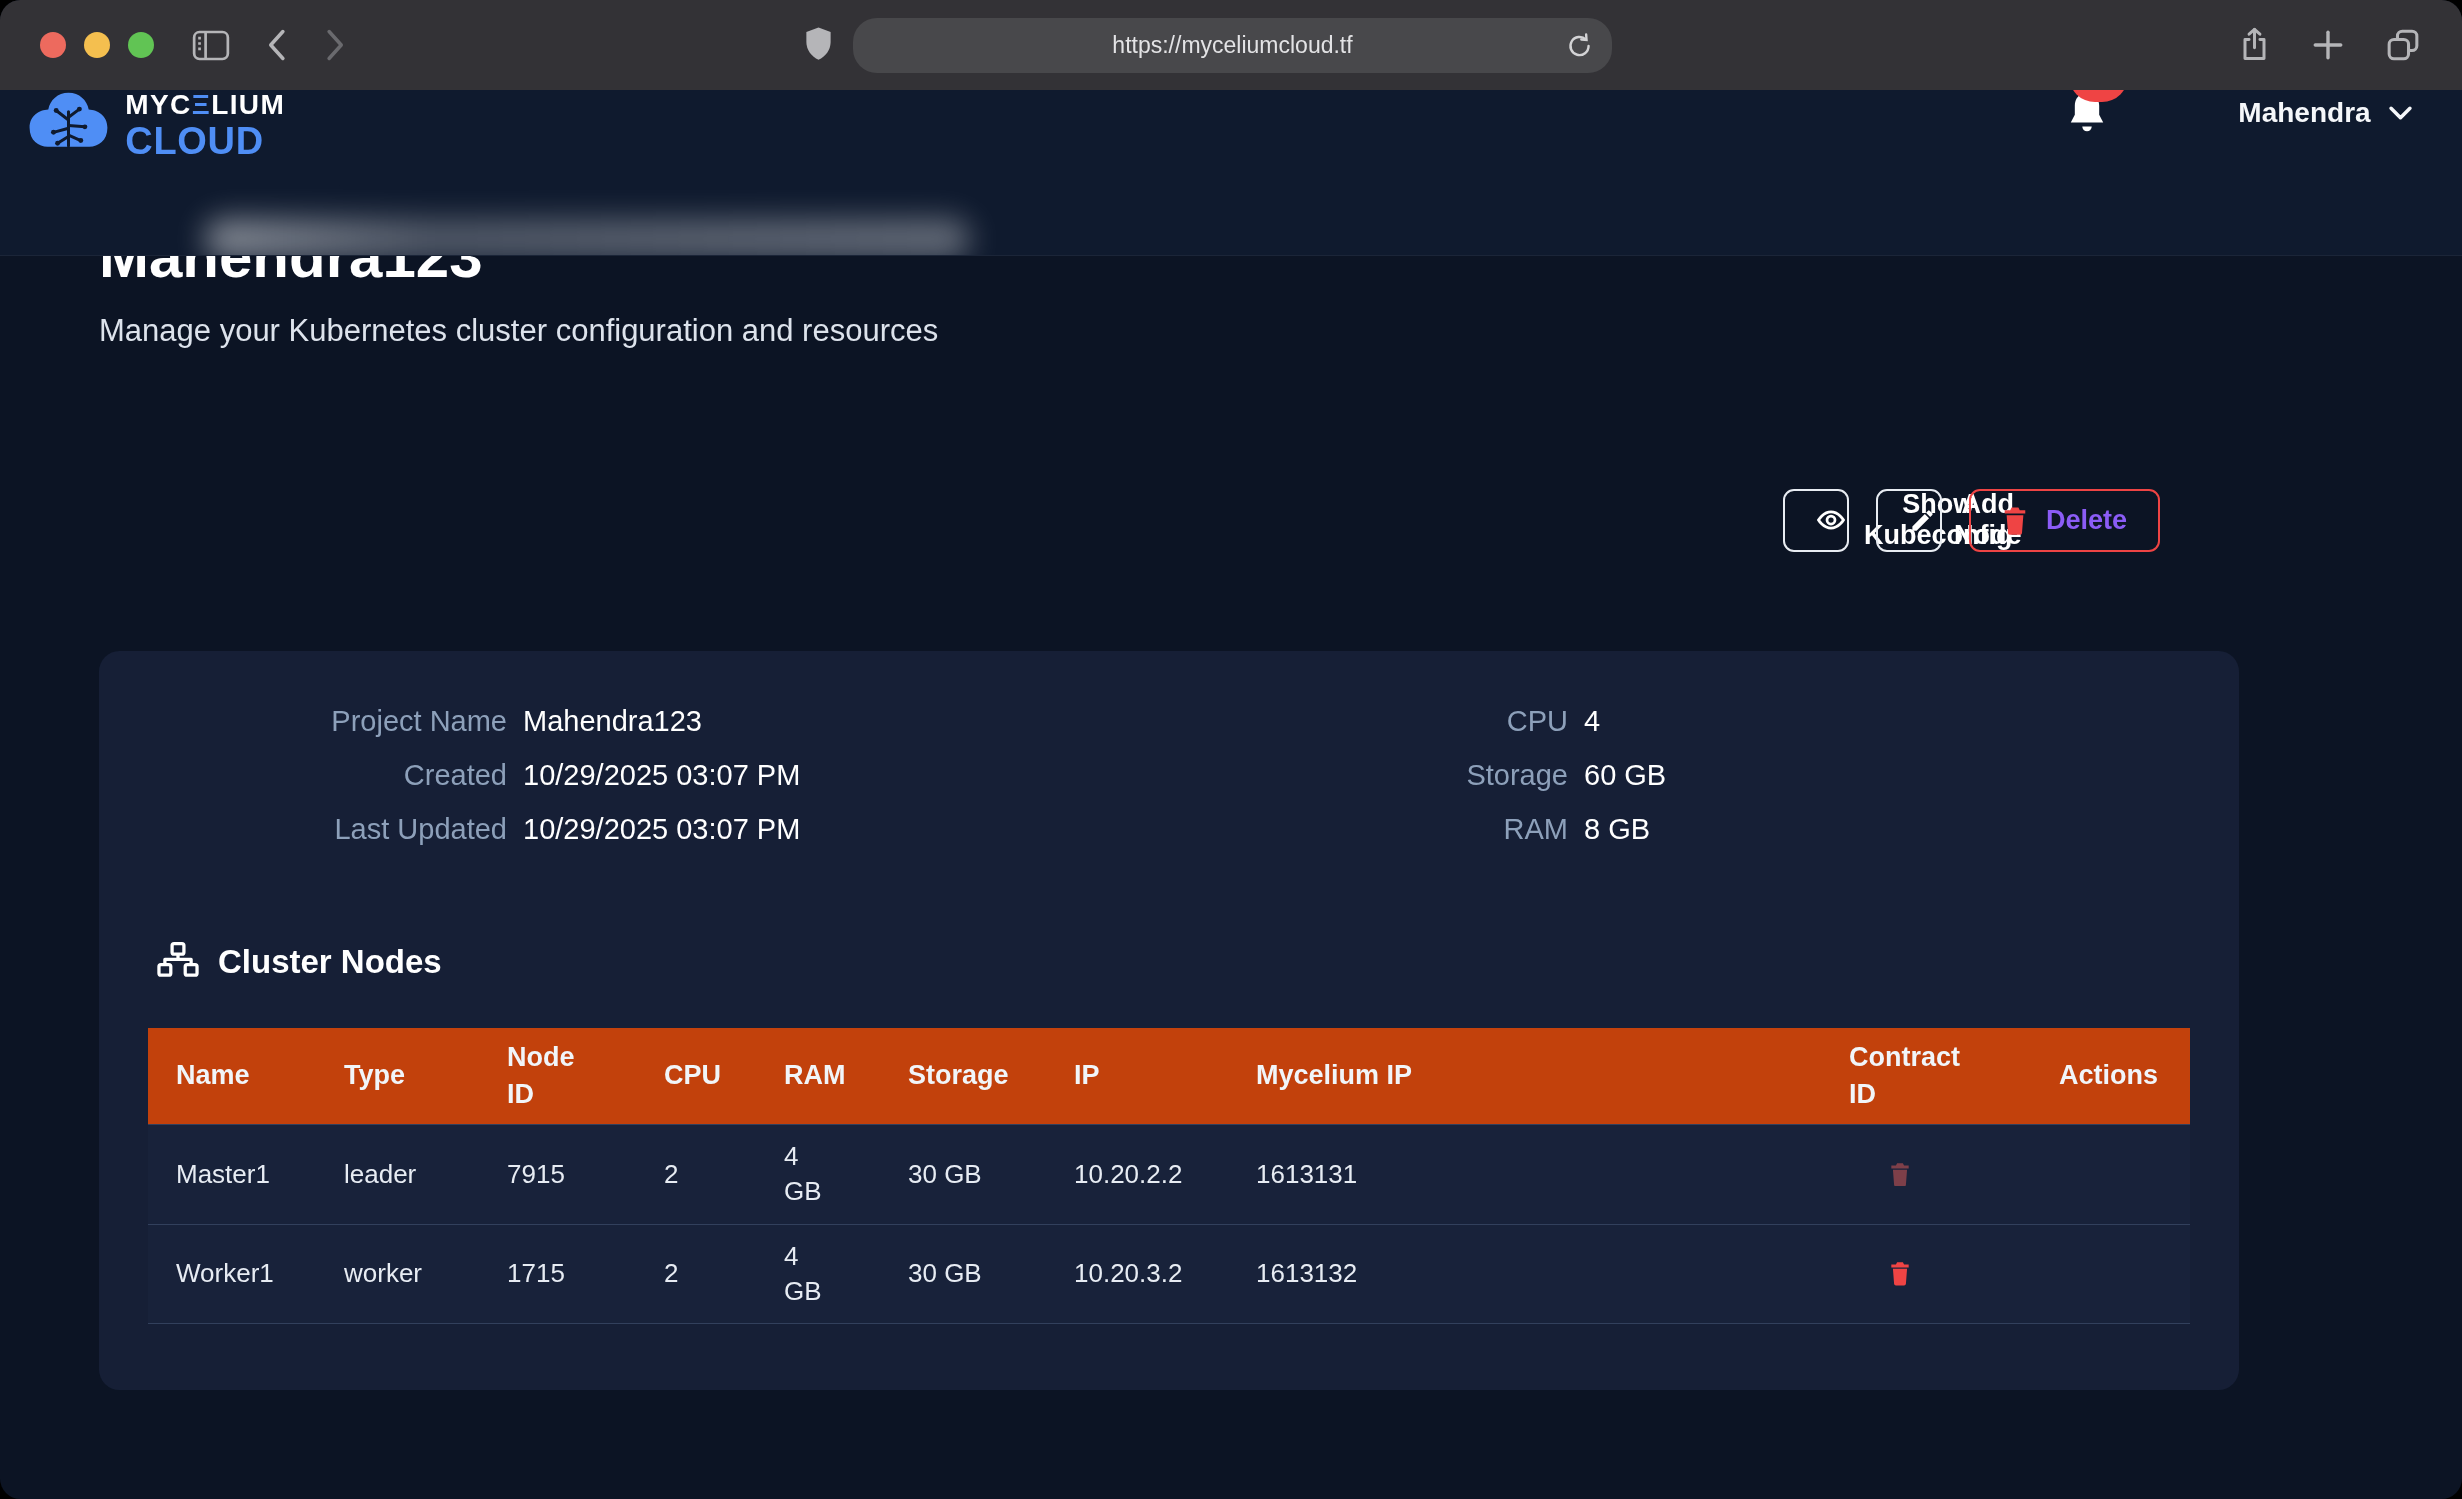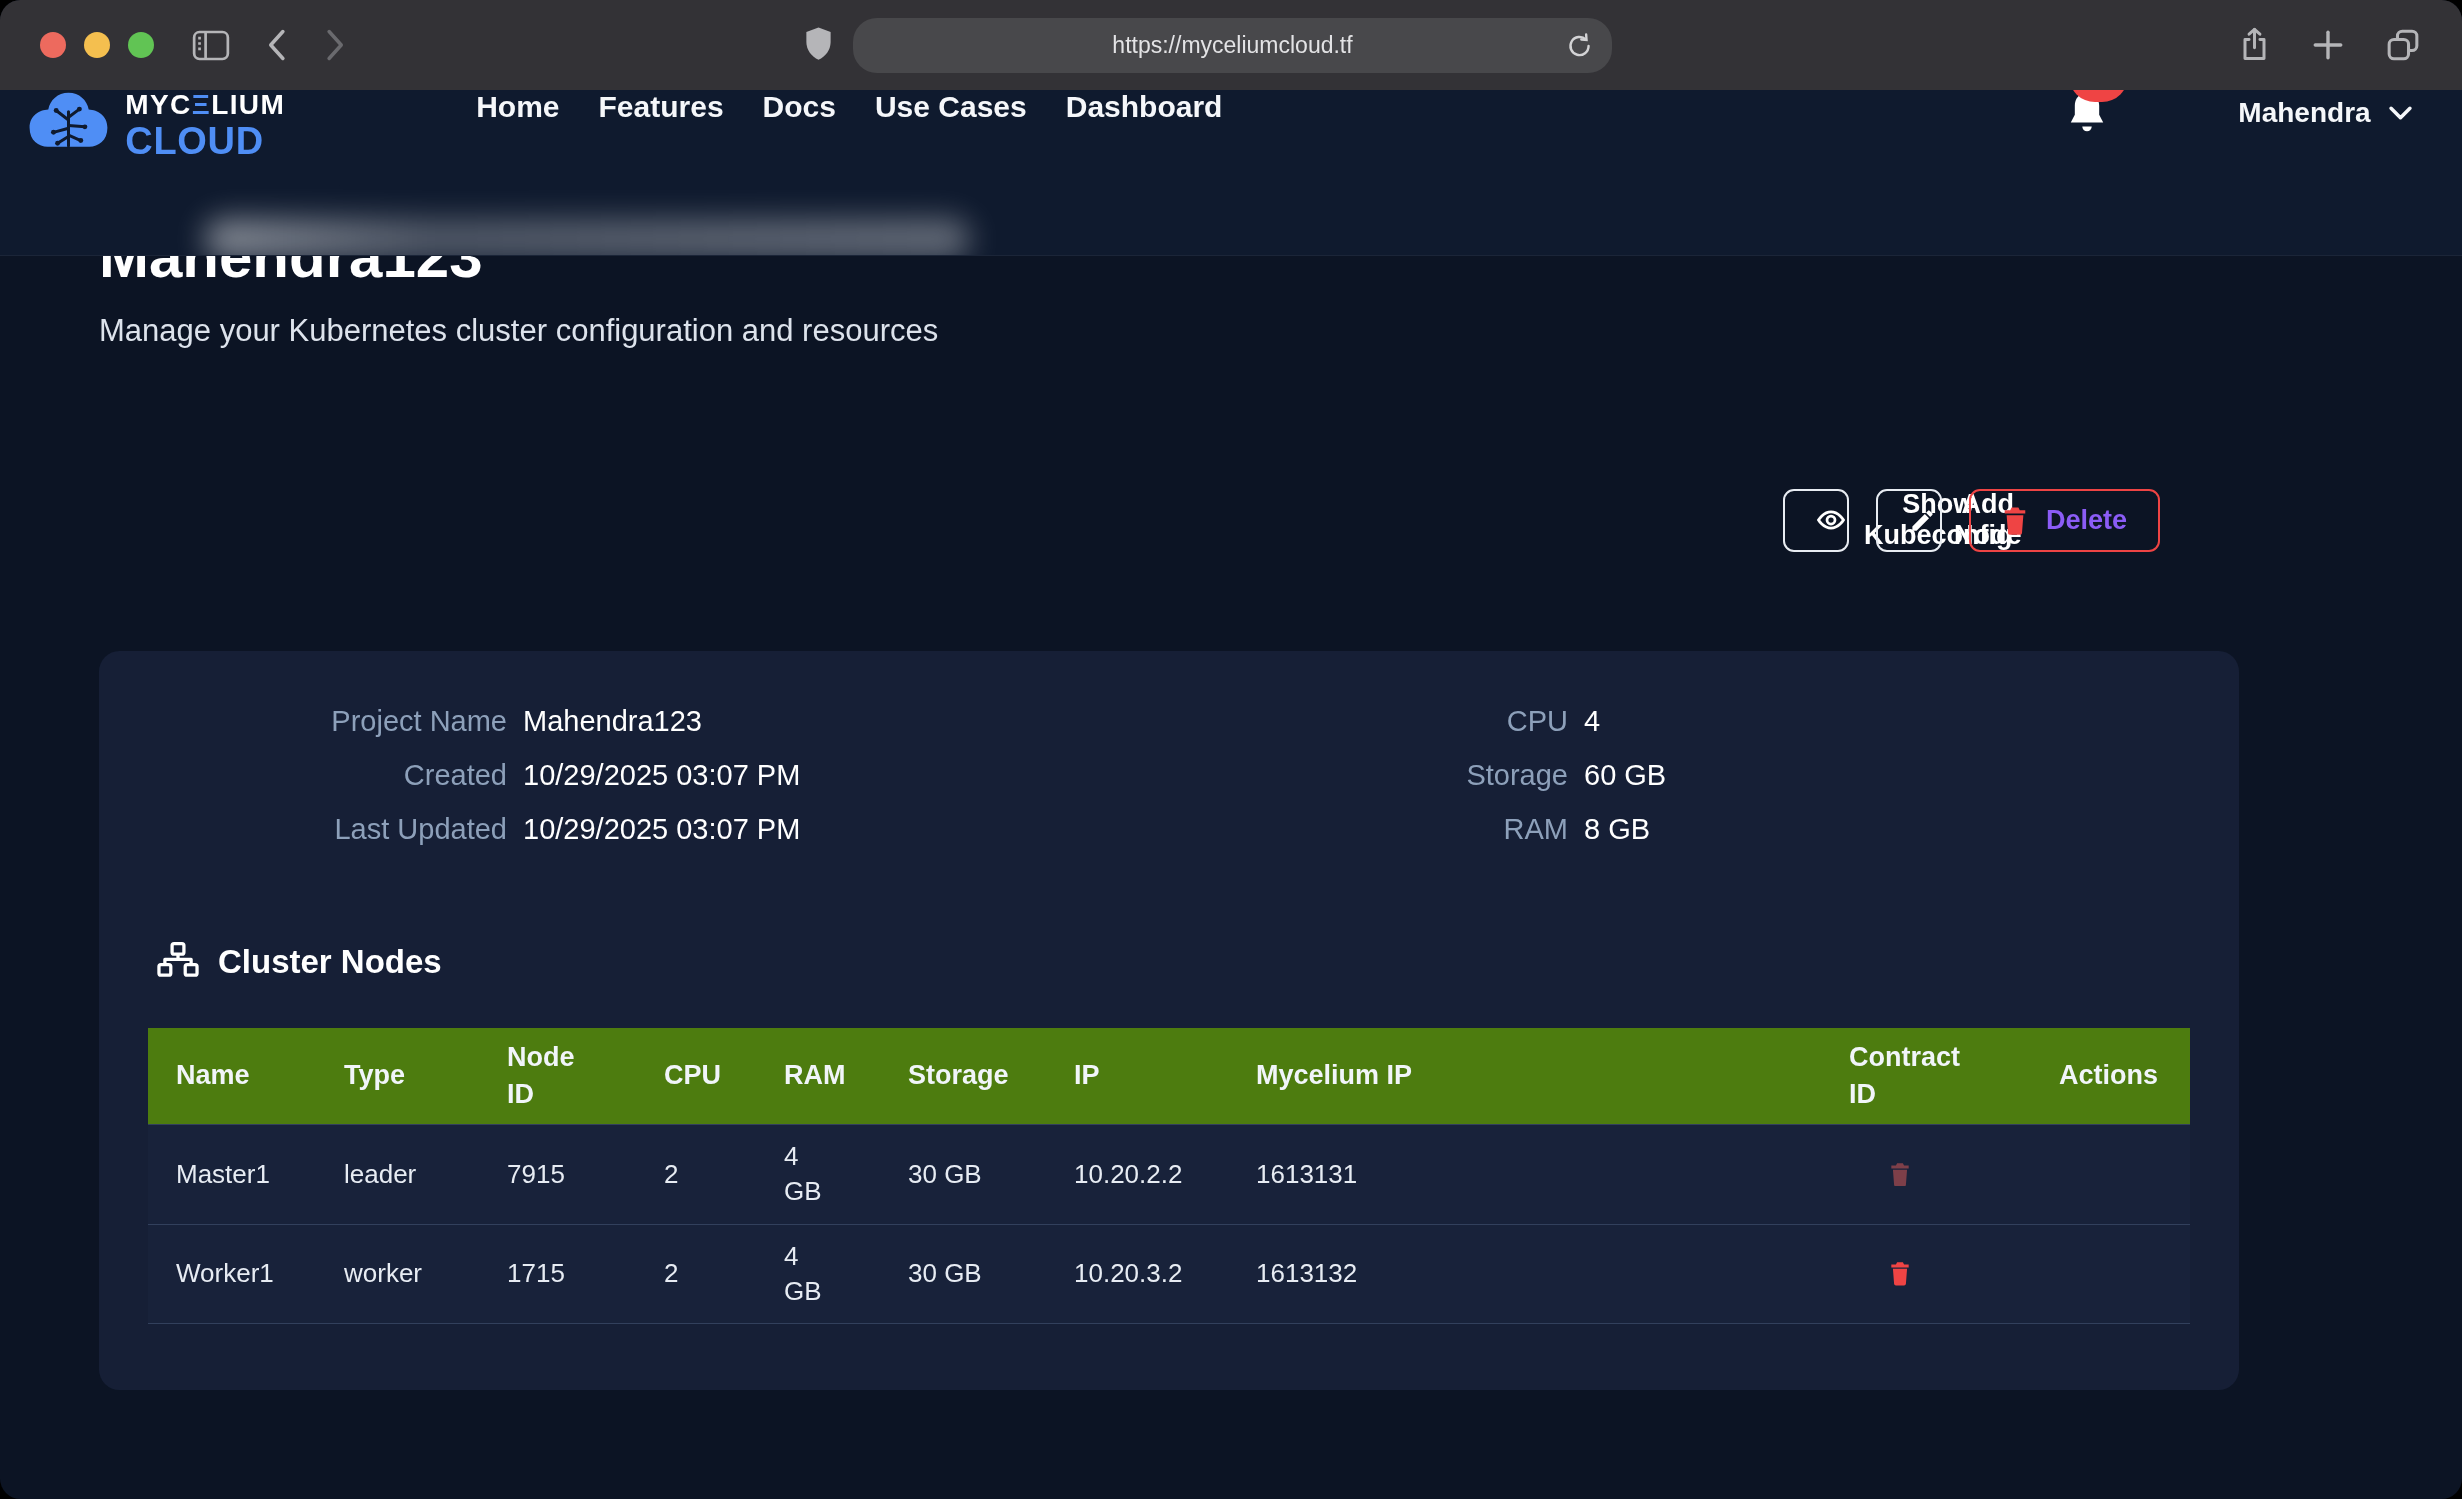--- a/index.html
+++ b/index.html
@@ -59,21 +59,21 @@
   .info-right { grid-template-columns:375px auto; }
   .info-label { text-align:right; color:#8da0ba; font-size:29px; line-height:38px; }
   .info-value { color:#fff; font-size:29px; font-weight:500; line-height:38px; }
 
   .cluster-head { display:flex; align-items:center; gap:19px; margin:93px 0 0 58px; }
   .cluster-head h2 { color:#fff; font-size:33px; font-weight:bold; }
 
   .table { margin:45px auto 0; width:2042px; font-size:26px; color:#e7ecf3; }
   .trow { display:grid; grid-template-columns:168px 163px 157px 120px 124px 166px 182px 593px 210px 1fr;
           padding:0 28px; align-items:center; }
-  .thead { background:#4d7c0f; min-height:96px; font-weight:bold; color:#f1f5f9; font-size:27px; }
+  .thead { background:#c2410c; min-height:96px; font-weight:bold; color:#f1f5f9; font-size:27px; }
   .tbody-row { background:#18223a; min-height:100px; border-top:1.4px solid #32405c; }
   .table-bottom { border-bottom:1.4px solid #32405c; }
   .wrap-narrow { display:inline-block; max-width:75px; line-height:1.35; }
   .wrap-contract { display:inline-block; max-width:120px; line-height:1.35; }
   .wrap-ram { display:inline-block; max-width:42px; line-height:1.35; }
   .wrap-ip { display:inline-block; max-width:482px; word-break:break-all; line-height:1.35; }
   .row-trash { background:none; border:none; padding-left:40px; display:flex; align-items:center; }
   .trash-muted { color:#7d3f49; }
   .trash-live { color:#ef4444; }
 
@@ -169,27 +169,20 @@
               <circle cx="41.5" cy="37" r="1.8"></circle>
           </g>
         </svg>
       </span>
       <span class="logo-text">
         <div class="logo-top"><span>MYC</span><span class="logo-e">Ξ</span><span>LIUM</span></div>
         <div class="logo-bottom">CLOUD</div>
       </span>
     </div>
 
-    <div class="nav-links">
-      <button class="nav-link">Home</button>
-      <button class="nav-link">Features</button>
-      <button class="nav-link">Docs</button>
-      <button class="nav-link">Use Cases</button>
-      <button class="nav-link">Dashboard</button>
-    </div>
 
     <div class="nav-right">
       <div class="bell-wrap">
         <span>
           <svg width="42" height="46" viewBox="0 0 31 34" fill="#fff">
             <path d="M15.5 2C9.8 2 6.5 6.6 6.5 11.5v6.8L3.5 24h24l-3-5.7v-6.8C24.5 6.6 21.2 2 15.5 2z"></path>
             <path d="M12 27h7a3.5 3.5 0 0 1-7 0z"></path>
           </svg>
         </span>
         <span class="badge">11</span>

